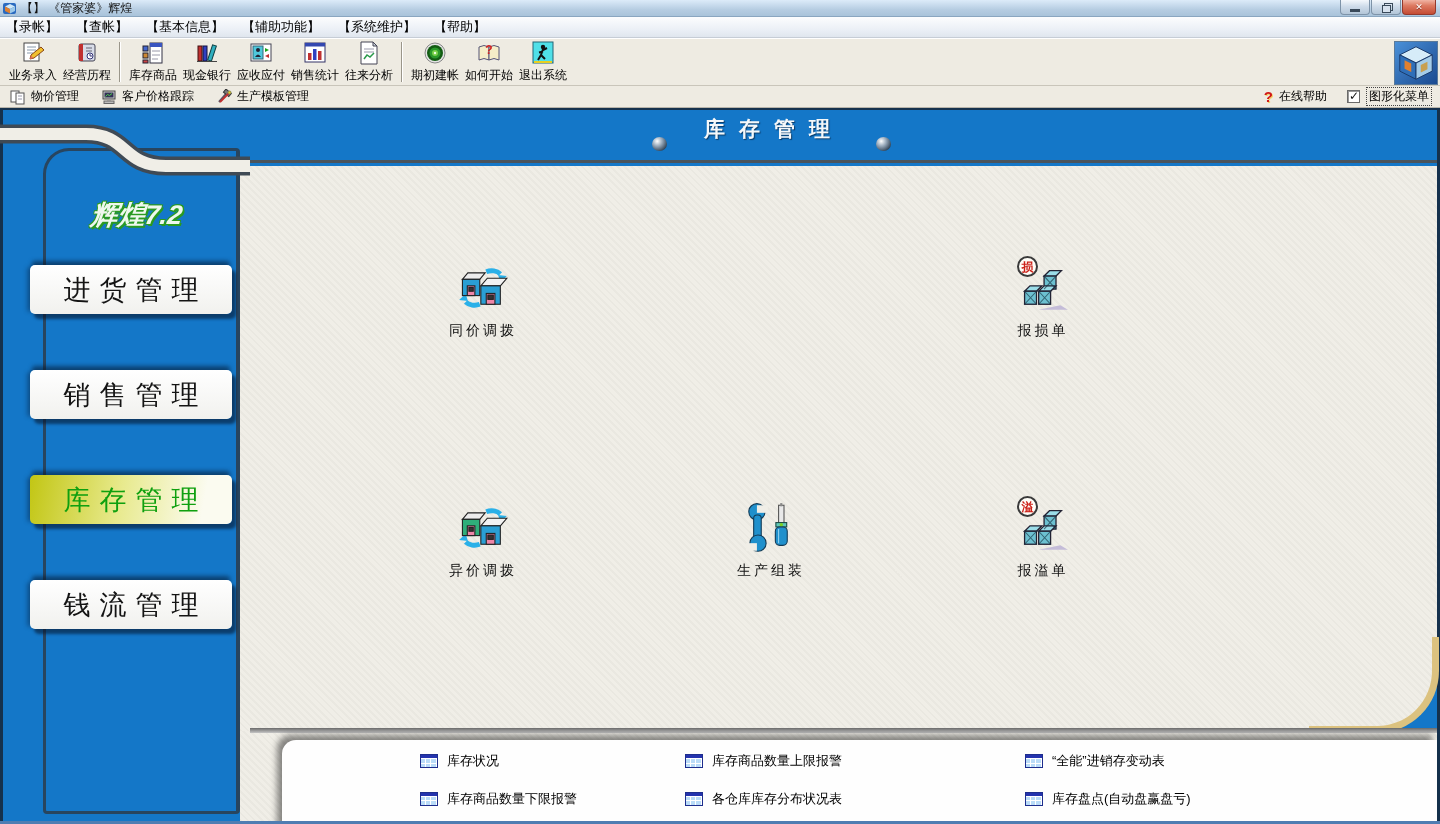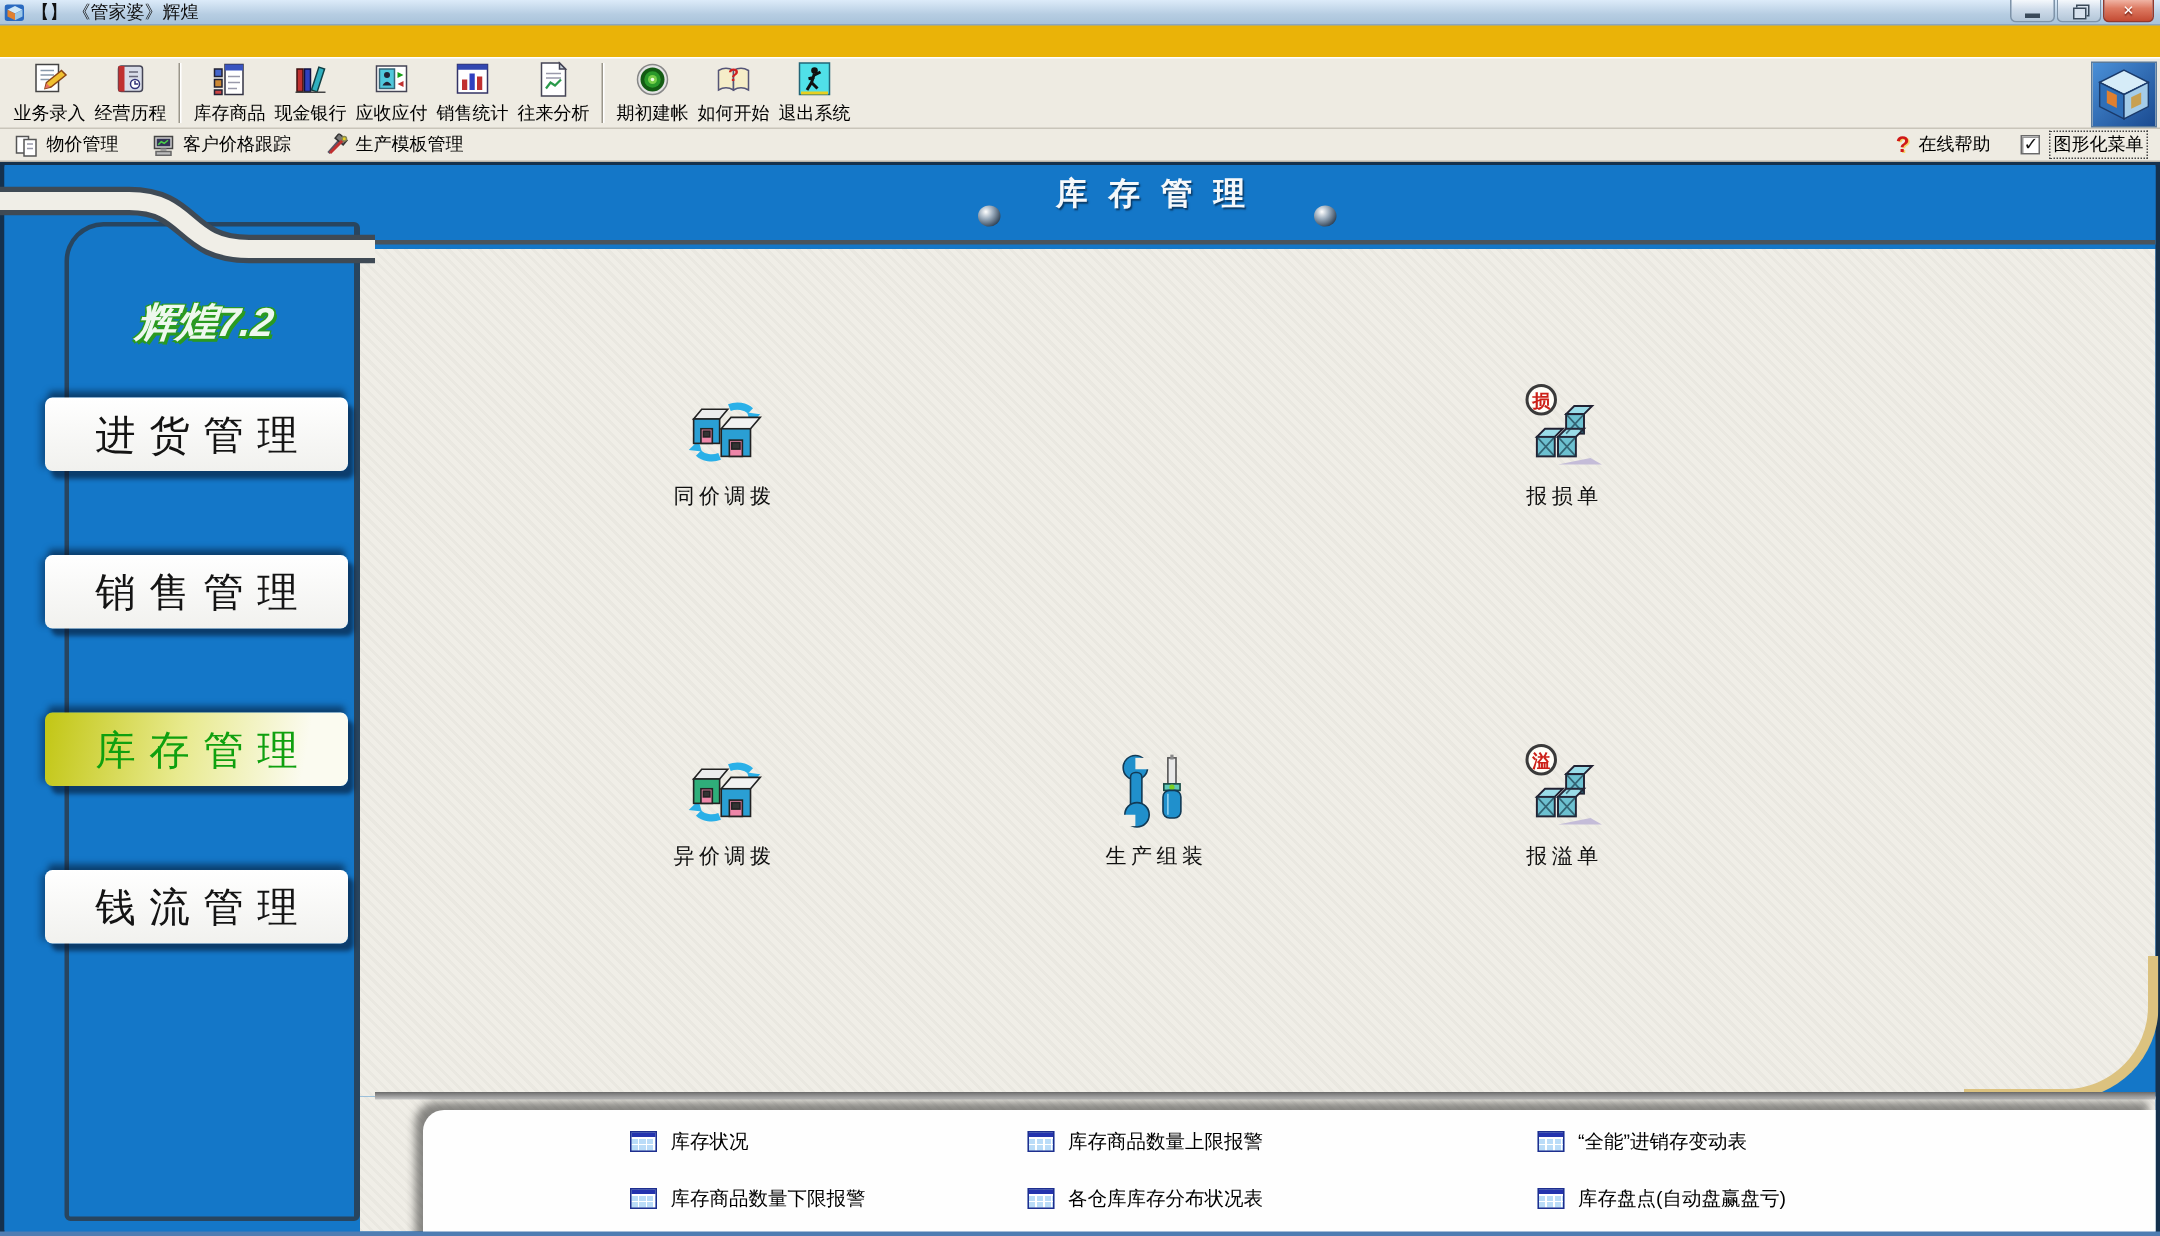--- a/index.html
+++ b/index.html
@@ -1,17 +1,17 @@
 <!DOCTYPE html>
 <html><head>
 <meta charset="utf-8">
 <style>
   * { margin:0; padding:0; box-sizing:border-box; }
   body { font-family:"Liberation Sans","DejaVu Sans",sans-serif; }
-  .screen { position:relative; width:1440px; height:824px; overflow:hidden; background:#eab308; user-select:none; }
+  .screen { position:relative; width:1440px; height:824px; overflow:hidden; background:#86efac; user-select:none; }
 
   
   .titlebar { position:absolute; left:0; top:0; width:1440px; height:17px;
     background:linear-gradient(#dcebf9,#b6cde2 60%,#a9c3da); border-bottom:1px solid #8aa6c0;
     display:flex; align-items:center; }
   .app-icon { width:14px; height:13px; margin:0 4px 0 3px; position:relative; }
   .app-icon svg { display:block; }
   .title-text { font-size:12px; color:#111; line-height:16px; }
   .win-btns { position:absolute; right:4px; top:0; display:flex; }
   .wbtn { width:30px; height:15px; border:1px solid #7e93a8; border-top:none; border-radius:0 0 4px 4px;
@@ -133,20 +133,28 @@
         </div>
       <div class="wbtn">
           <span class="glyph-restore"></span>
         </div>
       <div class="wbtn close">
           <span>✕</span>
         </div>
     </div>
   </div>
 
+  <div class="menubar">
+    <span class="mitem">【录帐】</span>
+    <span class="mitem">【查帐】</span>
+    <span class="mitem">【基本信息】</span>
+    <span class="mitem">【辅助功能】</span>
+    <span class="mitem">【系统维护】</span>
+    <span class="mitem">【帮助】</span>
+  </div>
 
   <div class="toolbar">
     <div class="titem">
       <svg width="26" height="26" viewBox="0 0 26 26">
           <rect x="4" y="3" width="15" height="18" fill="#fff" stroke="#444"></rect>
           <line x1="7" y1="7" x2="16" y2="7" stroke="#89a"></line>
           <line x1="7" y1="10" x2="16" y2="10" stroke="#89a"></line>
           <line x1="7" y1="13" x2="13" y2="13" stroke="#89a"></line>
           <polygon points="11,15 21,7 24,10 14,18 10,19" fill="#f0c030" stroke="#8a4515"></polygon>
           <polygon points="10,19 11,15.5 13.5,18" fill="#e87060"></polygon>

